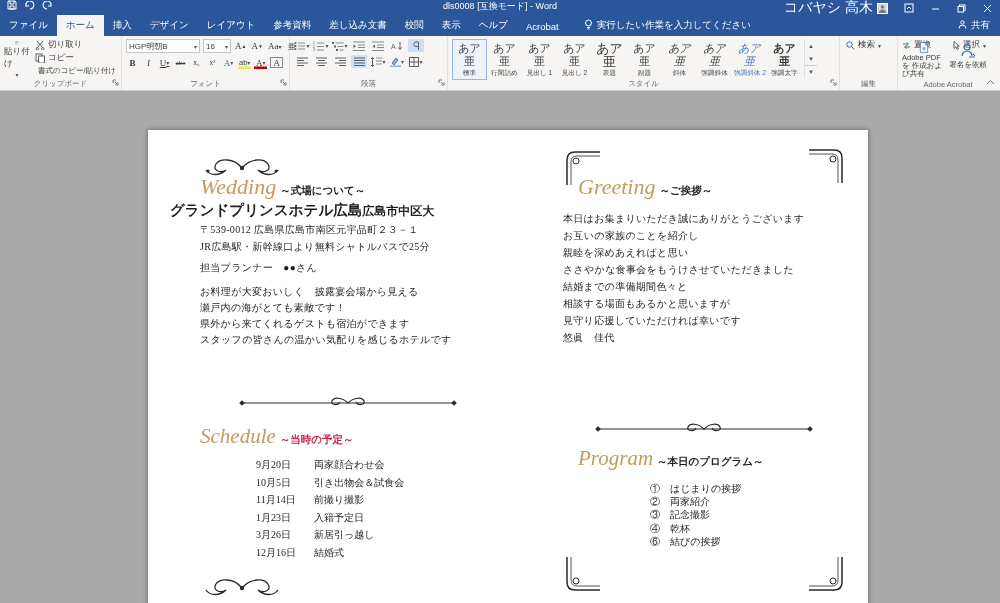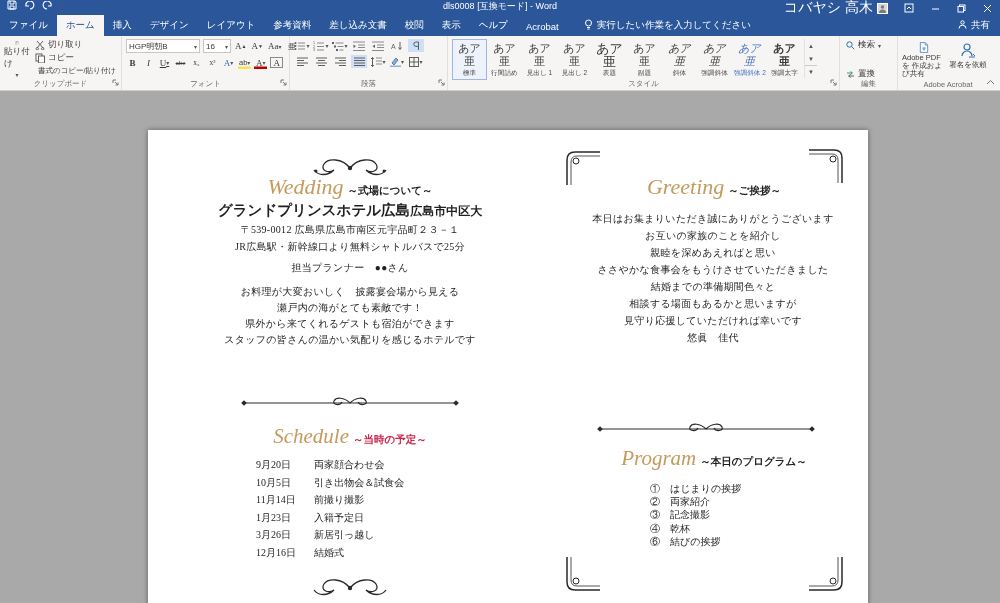--- a/index.html
+++ b/index.html
@@ -65,32 +65,32 @@
   .style-item .nm { font-size:7px; color:#4a4a4a; display:block;
     white-space:nowrap; transform:scale(.95); }
   .style-item.sel { border-color:#9cb8e0; background:#eef3fb; }
   .st-italic .prev { font-style:italic; }
   .st-blue .prev, .st-blue .nm { color:#4472c4; }
   .st-bold .prev { font-weight:bold; }
   .gal-arrows { display:flex; flex-direction:column; width:13px;
     border-left:1px solid #e2e0de; margin-left:2px; }
   .gal-arrows div { height:13px; display:flex; align-items:center;
     justify-content:center; font-size:6px; color:#555; }
-  .editcol { display:flex; flex-direction:column; gap:17px; }
+  .editcol { display:flex; flex-direction:row; gap:17px; }
   .acrobtn { width:44px; display:flex; flex-direction:column; align-items:center;
     gap:1px; text-align:left; font-size:7.5px; line-height:8px; padding-top:3px; }
   .collapse { position:absolute; right:5px; bottom:3px; }
 
   
   .docarea { position:relative; height:512px; background:#a9a9a9; overflow:hidden; }
   .page { position:absolute; left:148px; top:39px; width:720px; height:560px;
     background:#fff; box-shadow:0 0 5px rgba(0,0,0,.45);
     font-family:"Liberation Serif", serif; color:#1f1f1f; }
   .abs { position:absolute; }
-  .ctr { text-align:center; }
+  .ctr { text-align:left; }
   .doc-h { font-style:italic; color:#c49a5d; font-size:22px;
     font-family:"Liberation Serif", serif; white-space:nowrap; }
   .doc-sub { font-size:10.5px; font-weight:bold; color:#1f1f1f; }
   .doc-sub.red { color:#c9254c; }
   .line { font-size:10px; letter-spacing:.3px; white-space:nowrap; }
   .venue { font-size:14.5px; font-weight:bold; white-space:nowrap; }
   .venue small { font-size:12px; font-weight:bold; }
   .srow { display:flex; font-size:10px; height:17.5px; align-items:flex-start; }
   .srow .d { width:58px; text-align:left; }
   .pitem { font-size:10px; line-height:13.2px; white-space:nowrap; }

